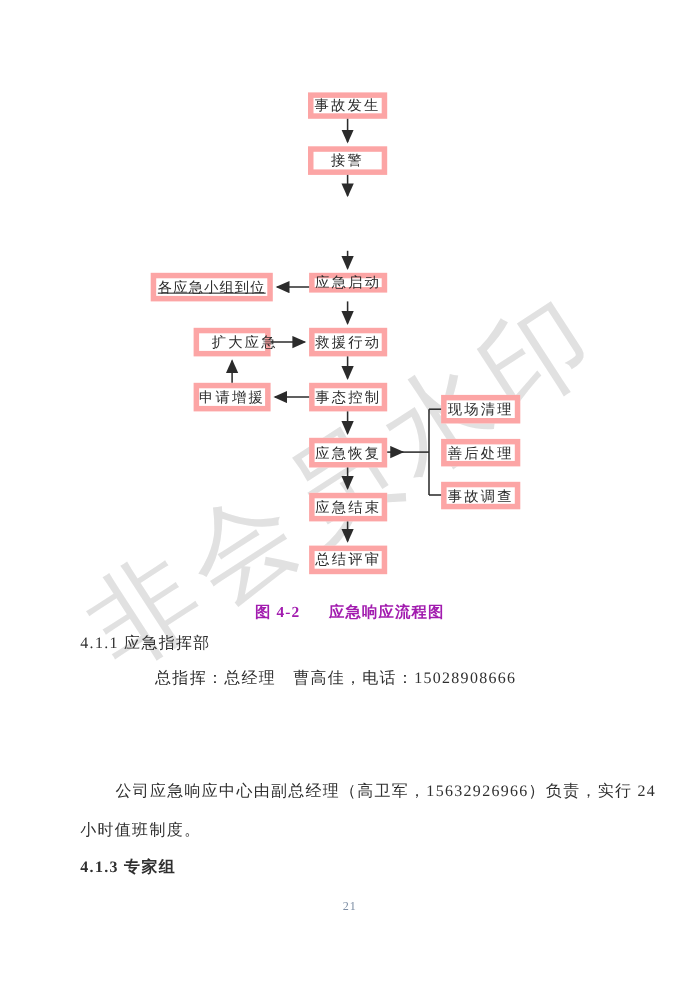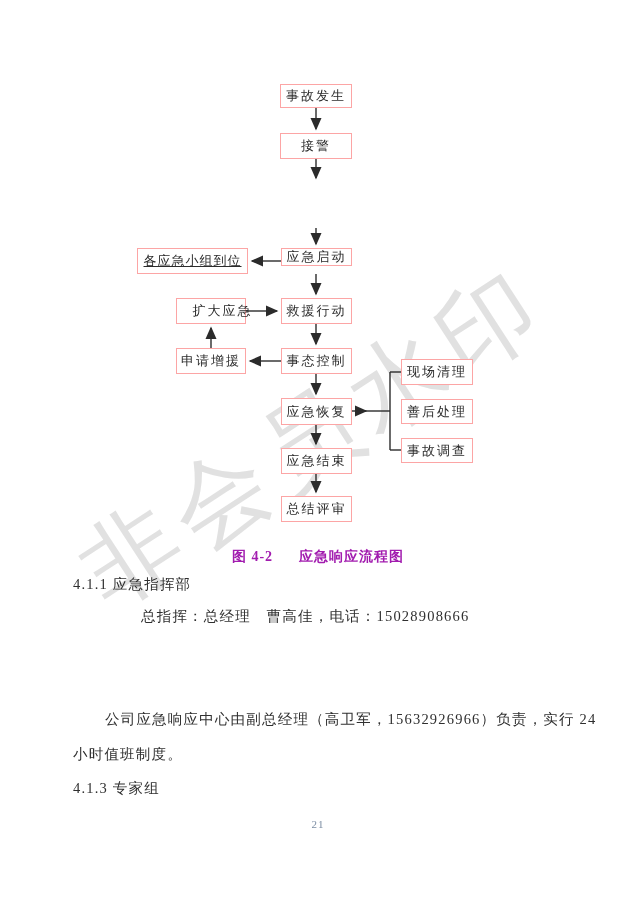--- a/index.html
+++ b/index.html
@@ -13,21 +13,21 @@
   .watermark{
     position:absolute;left:45px;top:360px;width:580px;z-index:1;
     transform:rotate(-33deg);transform-origin:center center;
     font-size:96px;letter-spacing:10px;color:#c9c9c9;opacity:.55;
     white-space:nowrap;font-weight:400;user-select:none;
   }
 
   
   .flow{position:absolute;left:0;top:0;width:636px;height:545px;z-index:2;}
   .fnode{
-    position:absolute;box-sizing:border-box;border:1px solid #fca5a5;background:#fff;
+    position:absolute;box-sizing:border-box;border:5px solid #fca5a5;background:#fff;
     display:flex;align-items:center;justify-content:center;flex-direction:column;
     font-size:13px;letter-spacing:2px;color:#2b2b2b;line-height:20px;white-space:nowrap;
   }
   .fnode.small-ls{letter-spacing:1px;text-decoration:underline;}
   svg.connectors{position:absolute;left:0;top:0;width:636px;height:545px;z-index:1;}
 
   
   .caption{
     position:absolute;left:0;top:548px;width:636px;text-align:center;z-index:2;
     font-weight:bold;font-size:14px;color:#a21caf;letter-spacing:1px;
@@ -129,17 +129,17 @@
   <div class="caption">
     <span class="cap-prefix">图 4-2</span><span>应急响应流程图</span>
   </div>
 
   <div class="doc-line lvl-heading" style="top:575px;">4.1.1 应急指挥部</div>
   <div class="doc-line lvl-indent" style="top:607px;margin-left:36px;">总指挥：总经理　曹高佳，电话：15028908666</div>
 
   <div class="doc-line lvl-indent" style="top:710px;">公司应急响应中心由副总经理（高卫军，15632926966）负责，实行 24</div>
   <div class="doc-line lvl-heading" style="top:745px;">小时值班制度。</div>
 
-  <div class="doc-line lvl-heading" style="top:779px;">4.1.3 专家组</div>
+  <div class="doc-line lvl-heading" style="top:779px;font-weight:bold;">4.1.3 专家组</div>
 
   <div class="page-number">21</div>
 
 </div>
 
 </body></html>

